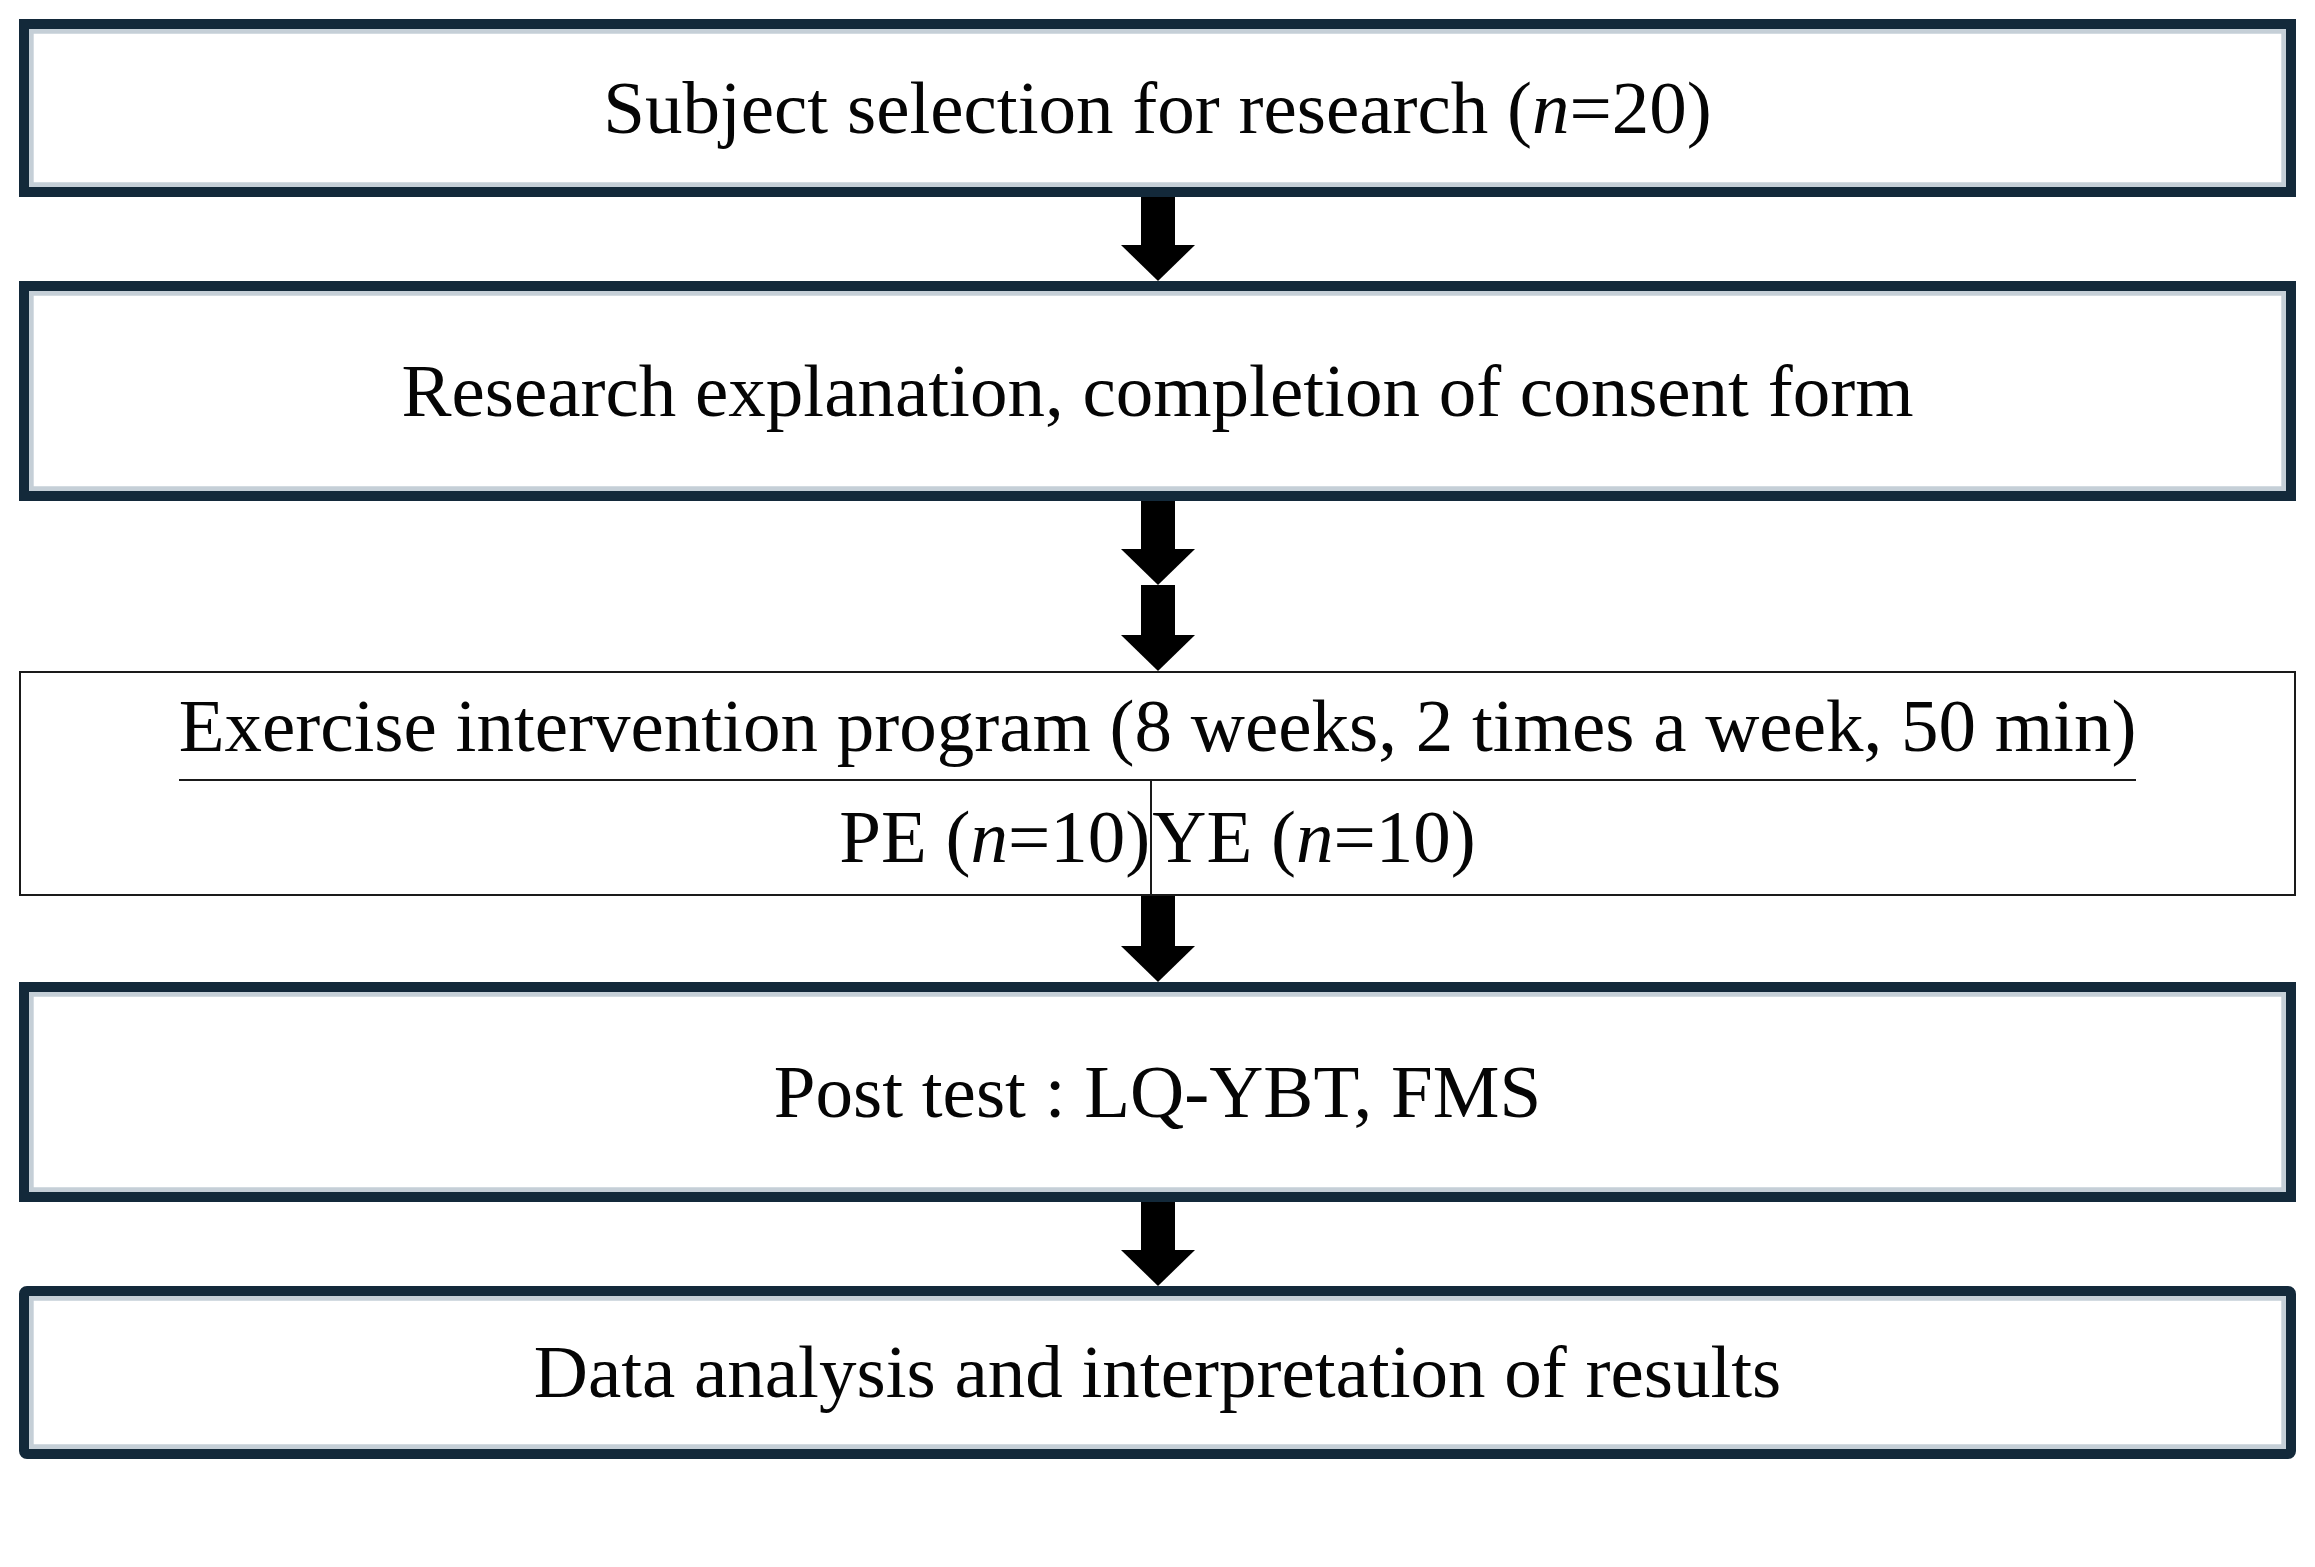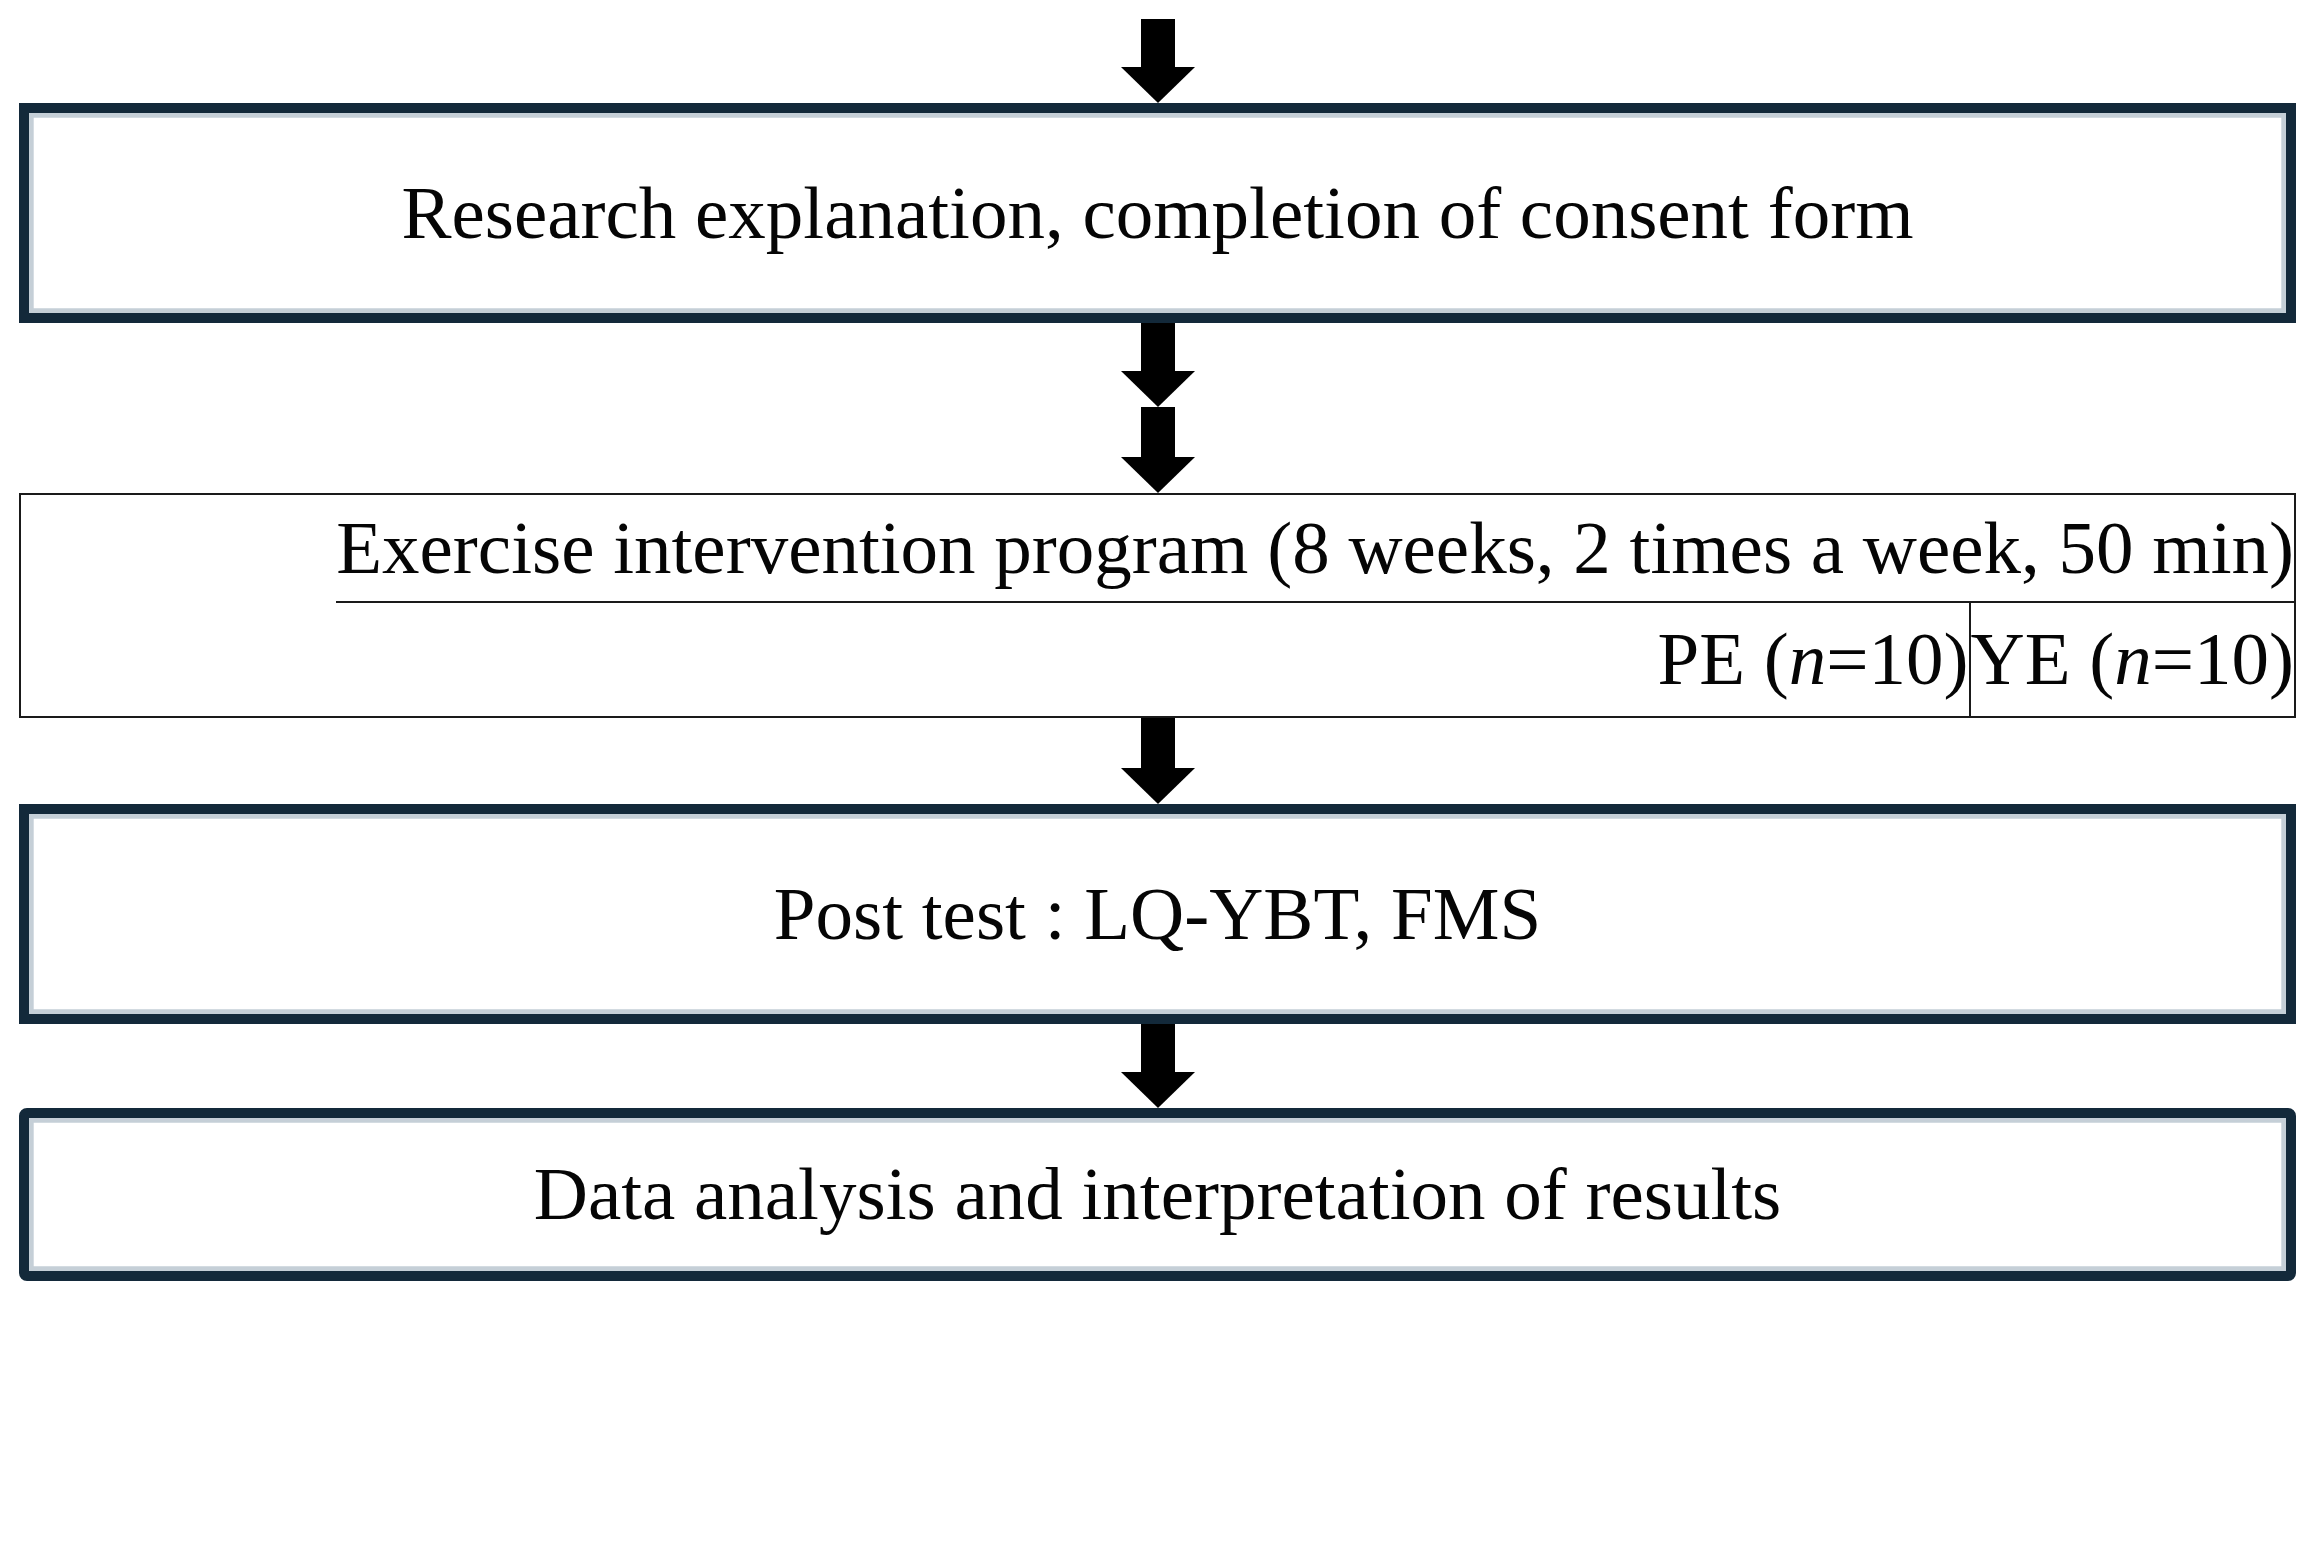--- a/index.html
+++ b/index.html
@@ -32,21 +32,21 @@
     white-space: nowrap;
   }
   .box.navy {
     border: 10.3px solid #13293a;
     box-shadow: inset 0 0 0 4.7px #c5cfd7;
   }
   .box.thin {
     border: 2.8px solid #1a1a1a;
     box-shadow: none;
     flex-direction: column;
-    align-items: flex-end;
+    align-items: center;
     justify-content: flex-start;
     padding: 0;
   }
   .row-title {
     box-sizing: border-box;
     height: 108px;
     border-bottom: 2.8px solid #1a1a1a;
     display: flex;
     align-items: center;
     justify-content: center;
@@ -92,20 +92,23 @@
   .h240 { height: 225px; }
   .g90  { height: 84px; }
   .g92  { height: 86px; }
   .it { font-style: italic; }
 </style>
 </head>
 <body>
 
 <div id="canvas">
 
+  <div class="box navy h190">
+    <span><span>Subject selection for research (</span><span class="it">n</span><span>=20)</span></span>
+  </div>
 
   <div class="arrow g90">
     <div class="stem"></div>
     <div class="head"></div>
   </div>
 
   <div class="box navy h188">
     <span>Research explanation, completion of consent form</span>
   </div>
 

